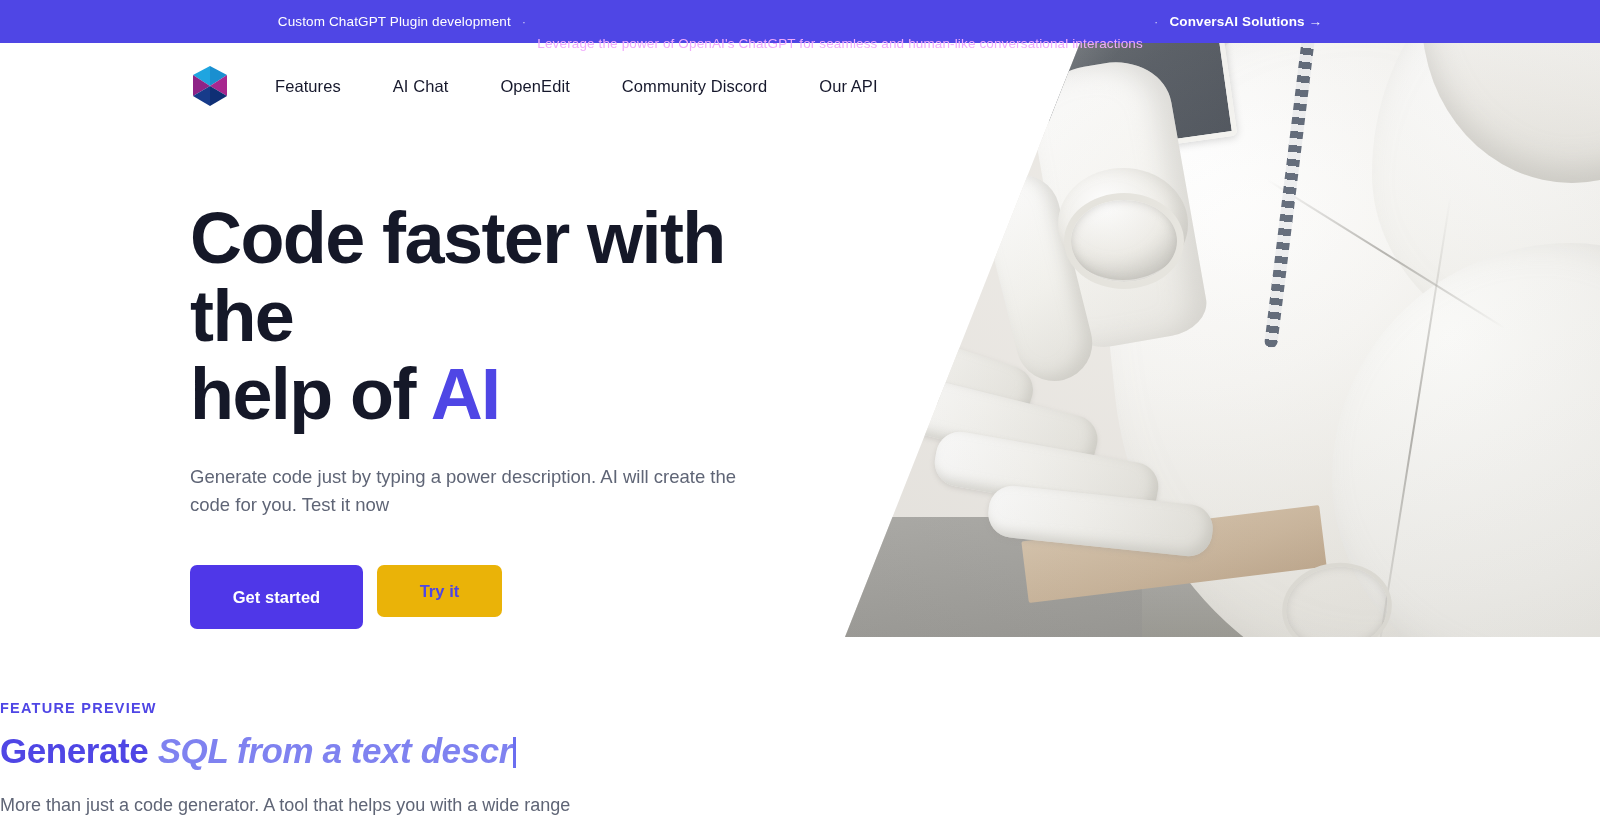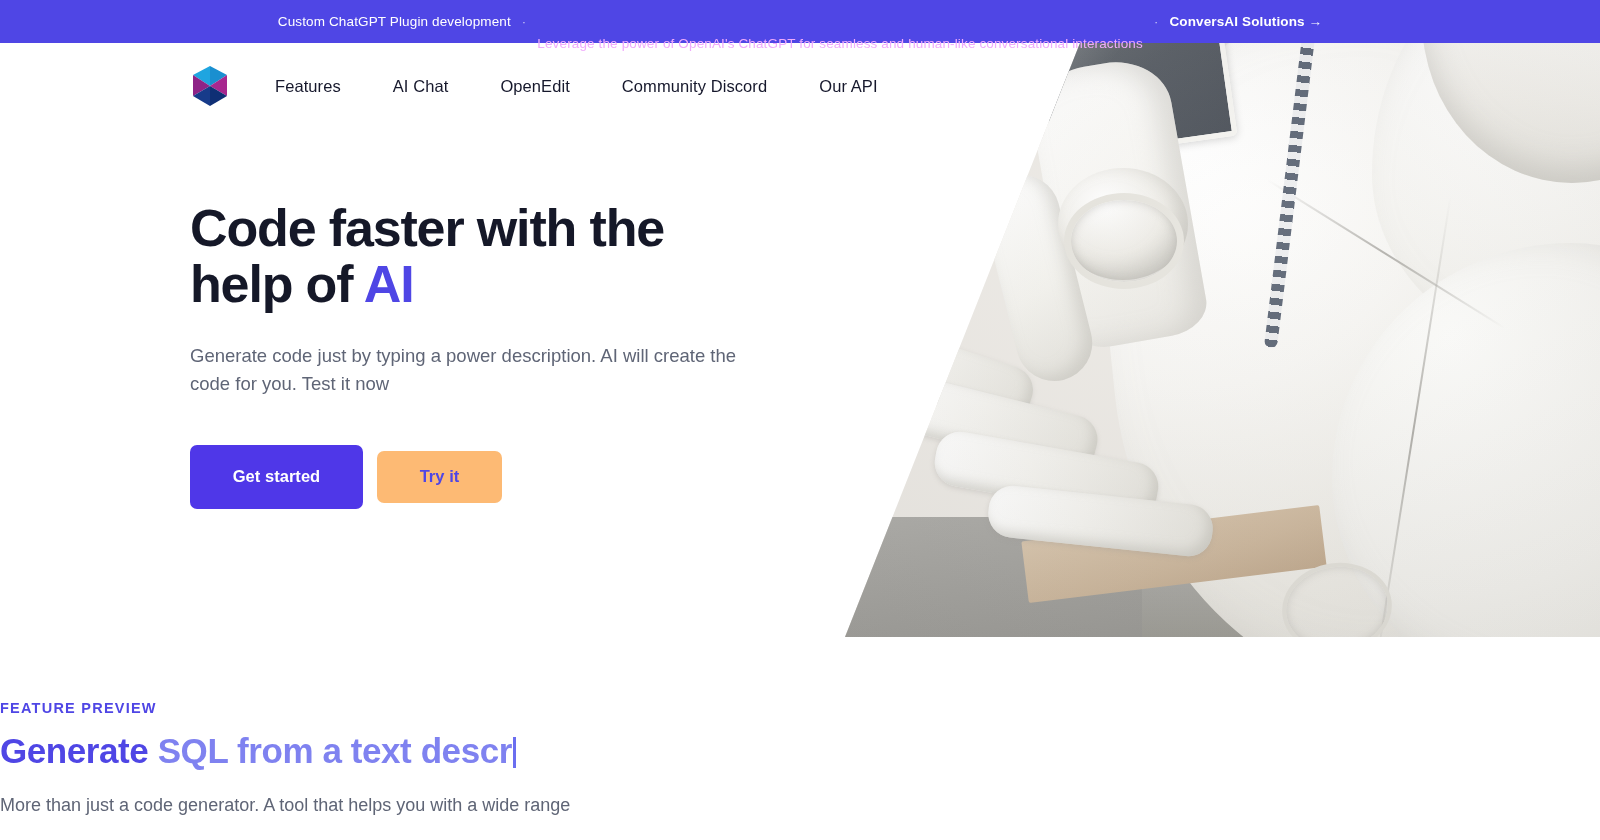--- a/index.html
+++ b/index.html
@@ -191,54 +191,54 @@
     letter-spacing:.005em;
   }
   .nav-link:first-child{ padding-left:0; }
 
   
   .hero-copy{
     position:absolute; top:200px; left:190px;
     width:600px; z-index:25;
   }
   .hero-title{
-    font-size:52px;
+    font-size:72px;
     line-height:1.08;
     font-weight:800;
     color:#151828;
     letter-spacing:-0.022em;
     max-width:575px;
   }
   .hero-title .accent{ color:#4f46e5; }
   .hero-sub{
     margin-top:30px;
     font-size:18.5px;
     line-height:1.52;
     color:#5f6576;
     max-width:560px;
     font-weight:400;
   }
   .hero-actions{
     margin-top:46px;
-    display:flex; align-items:center; gap:14px;
+    display:flex; align-items:flex-start; gap:14px;
   }
   .btn{
     border:none; cursor:pointer;
     font-family:"Liberation Sans", sans-serif;
     font-size:16.5px; font-weight:700;
     border-radius:7px;
     display:inline-flex; align-items:center; justify-content:center;
     letter-spacing:.002em;
   }
   .btn-primary{
     background:#4f37e8; color:#ffffff;
     width:173px; height:64px;
   }
   .btn-secondary{
-    background:#fdba74; color:#4f46e5;
+    background:#eab308; color:#4f46e5;
     width:125px; height:52px;
   }
 
   
   .feature{
     position:absolute; top:700px; left:0;
     width:1600px; text-align:left; z-index:15;
   }
   .feature-eyebrow{
     font-size:14.5px; font-weight:700;
@@ -246,21 +246,21 @@
     color:#4f46e5;
     text-transform:uppercase;
   }
   .feature-title{
     margin-top:14px;
     font-size:35px; font-weight:800;
     letter-spacing:-0.012em;
     color:#4f46e5;
     line-height:1.18;
   }
-  .feature-title .typed{ color:#7f82f0; }
+  .feature-title .typed{ color:#7f82f0;font-style:italic; }
   .caret{
     display:inline-block;
     width:3px; height:31px;
     background:#6b6ef0;
     vertical-align:-5px;
     margin-left:1px;
   }
   .feature-desc{
     margin-top:21px;
     font-size:18px;

